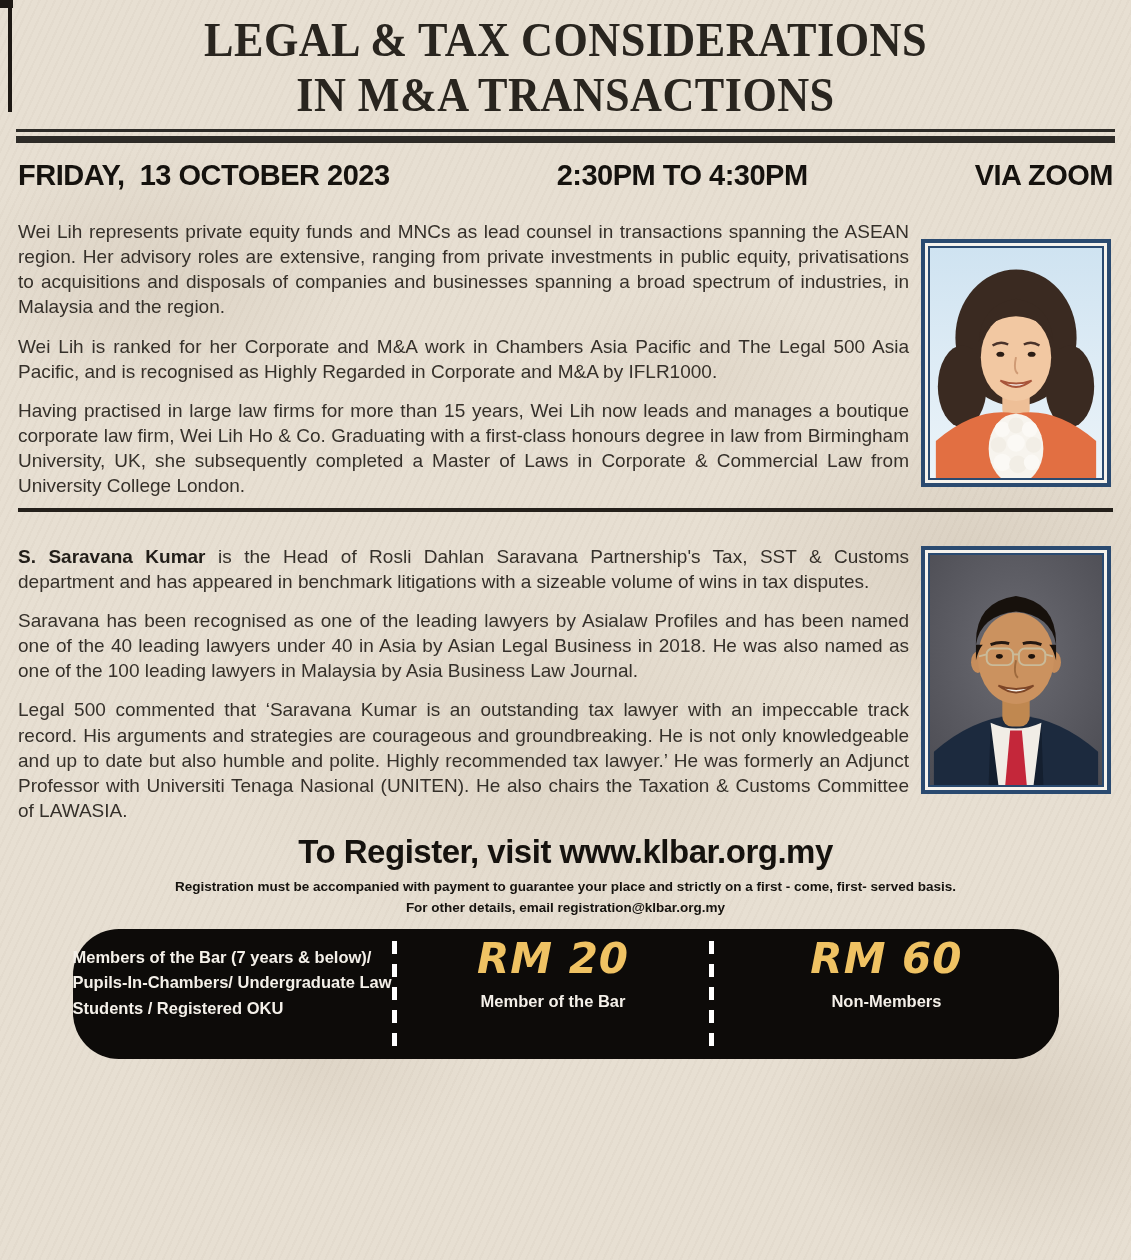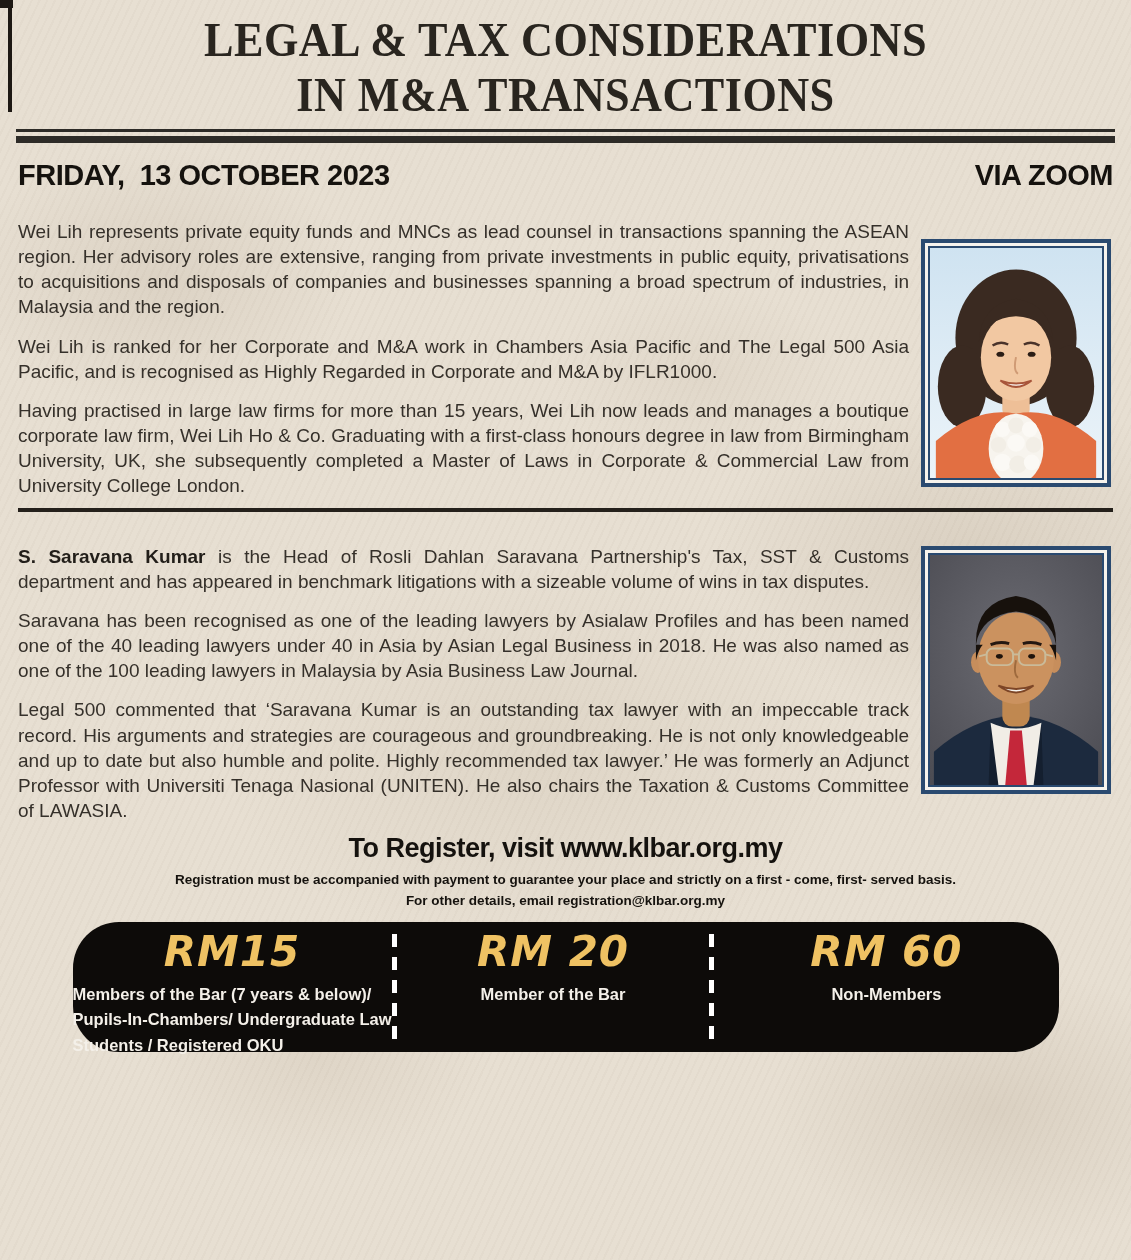--- a/index.html
+++ b/index.html
@@ -69,21 +69,21 @@
   .photo-frame.speaker2{margin-top:2px;}
   .photo-inner{
     box-sizing:border-box;width:100%;height:100%;
     border:2px solid #2a4a70;overflow:hidden;
   }
   .photo-inner svg{display:block;width:100%;height:100%;}
 
   .section-divider{height:4px;background:#24201b;margin:10px 0 32px;}
 
   .register{text-align:center;margin-top:10px;}
-  .register-heading{font-size:27px;font-weight:bold;color:#15120e;letter-spacing:-0.5px;}
+  .register-heading{font-size:33px;font-weight:bold;color:#15120e;letter-spacing:-0.5px;}
   .register-note{font-size:13.5px;font-weight:bold;color:#15120e;line-height:1.55;margin-top:6px;}
 
   .price-box{
     box-sizing:border-box;
     width:986px;height:130px;
     margin:10px auto 0;
     background:#0d0b09;border-radius:46px;
     display:flex;align-items:stretch;
   }
   .price-col{flex:1;display:flex;flex-direction:column;align-items:center;padding-top:8px;}
@@ -115,20 +115,21 @@
   <h1 class="title">
     <div>LEGAL &amp; TAX CONSIDERATIONS</div>
     <div>IN M&amp;A TRANSACTIONS</div>
   </h1>
 
   <div class="rule-thin"></div>
   <div class="rule-thick"></div>
 
   <div class="date-row">
     <span>FRIDAY,  13 OCTOBER 2023</span>
+    <span>2:30PM TO 4:30PM</span>
     <span>VIA ZOOM</span>
   </div>
 
 
   <div class="content">
 
     <div class="speaker">
       <div class="speaker-text">
         <p><span>Wei Lih represents private equity funds and MNCs as lead counsel in transactions spanning the ASEAN region. Her advisory roles are extensive, ranging from private investments in public equity, privatisations to acquisitions and disposals of companies and businesses spanning a broad spectrum of industries, in Malaysia and the region.</span></p>
         <p><span>Wei Lih is ranked for her Corporate and M&amp;A work in Chambers Asia Pacific and The Legal 500 Asia Pacific, and is recognised as Highly Regarded in Corporate and M&amp;A by IFLR1000.</span></p>
@@ -245,21 +246,20 @@
       <div class="register-heading">To Register, visit www.klbar.org.my</div>
       <div class="register-note">
         <div>Registration must be accompanied with payment to guarantee your place and strictly on a first - come, first- served basis.</div>
         <div>For other details, email registration@klbar.org.my</div>
       </div>
     </div>
   </div>
 
   <div class="price-box">
     <div class="price-col first">
-      <div class="price-amount">RM15</div>
       <div class="price-desc" style="max-width:330px;">Members of the Bar (7 years &amp; below)/ Pupils-In-Chambers/ Undergraduate Law Students / Registered OKU</div>
     </div>
     <div class="price-divider"></div>
     <div class="price-col">
       <div class="price-amount">RM 20</div>
       <div class="price-desc">Member of the Bar</div>
     </div>
     <div class="price-divider"></div>
     <div class="price-col last">
       <div class="price-amount">RM 60</div>

